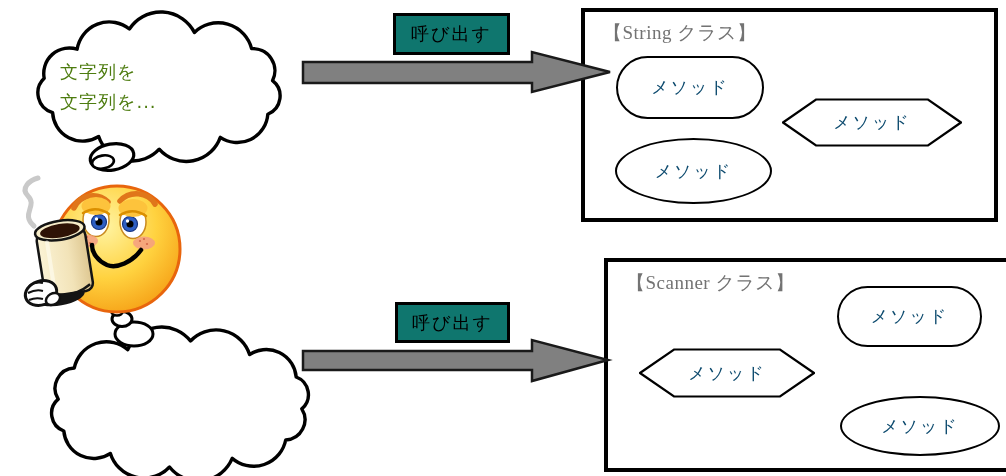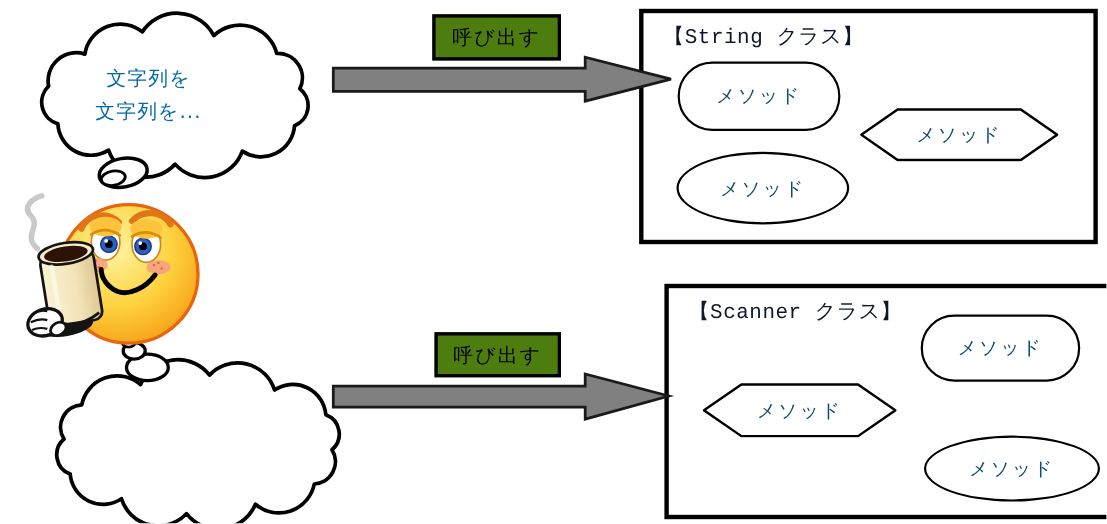--- a/index.html
+++ b/index.html
@@ -5,34 +5,34 @@
   html,body{margin:0;padding:0;background:#fff;}
   .stage{
     position:relative;width:1006px;height:476px;background:#ffffff;
     font-family:"DejaVu Sans","Liberation Sans",sans-serif;overflow:hidden;
   }
   svg.layer{position:absolute;left:0;top:0;pointer-events:none;}
   #scene{z-index:0;}
   #arrows{z-index:2;}
 
   .cloud-text{
-    position:absolute;z-index:1;text-align:center;color:#0369a1;
+    position:absolute;z-index:1;text-align:left;color:#4d7c0f;
     font-size:18px;line-height:30px;letter-spacing:1px;
   }
   .call-label{
-    position:absolute;z-index:3;box-sizing:border-box;background:#4d7c0f;
+    position:absolute;z-index:3;box-sizing:border-box;background:#0f766e;
     border:3px solid #000;display:flex;align-items:center;justify-content:center;
     font-size:18px;letter-spacing:2px;color:#000;
   }
   .class-box{
     position:absolute;z-index:1;box-sizing:border-box;border:4px solid #000;background:transparent;
   }
   .class-title{
-    position:absolute;left:18px;top:8px;font-family:Liberation Mono, monospace;
-    font-size:19px;color:#0f172a;letter-spacing:0.5px;white-space:nowrap;
+    position:absolute;left:18px;top:8px;font-family:Liberation Serif, serif;
+    font-size:19px;color:#737373;letter-spacing:0.5px;white-space:nowrap;
   }
   .shape{
     position:absolute;box-sizing:border-box;background:#fff;color:#0c4a6e;
     display:flex;align-items:center;justify-content:center;font-size:17px;letter-spacing:2px;
   }
   .shape-stadium{border:2px solid #000;border-radius:32px;}
   .shape-ellipse{border:2px solid #000;border-radius:50%;}
   .shape-hexagon{background:transparent;border:none;}
   .shape-hexagon svg{position:absolute;inset:0;}
   .shape-hexagon .shape-label{position:relative;z-index:1;}

